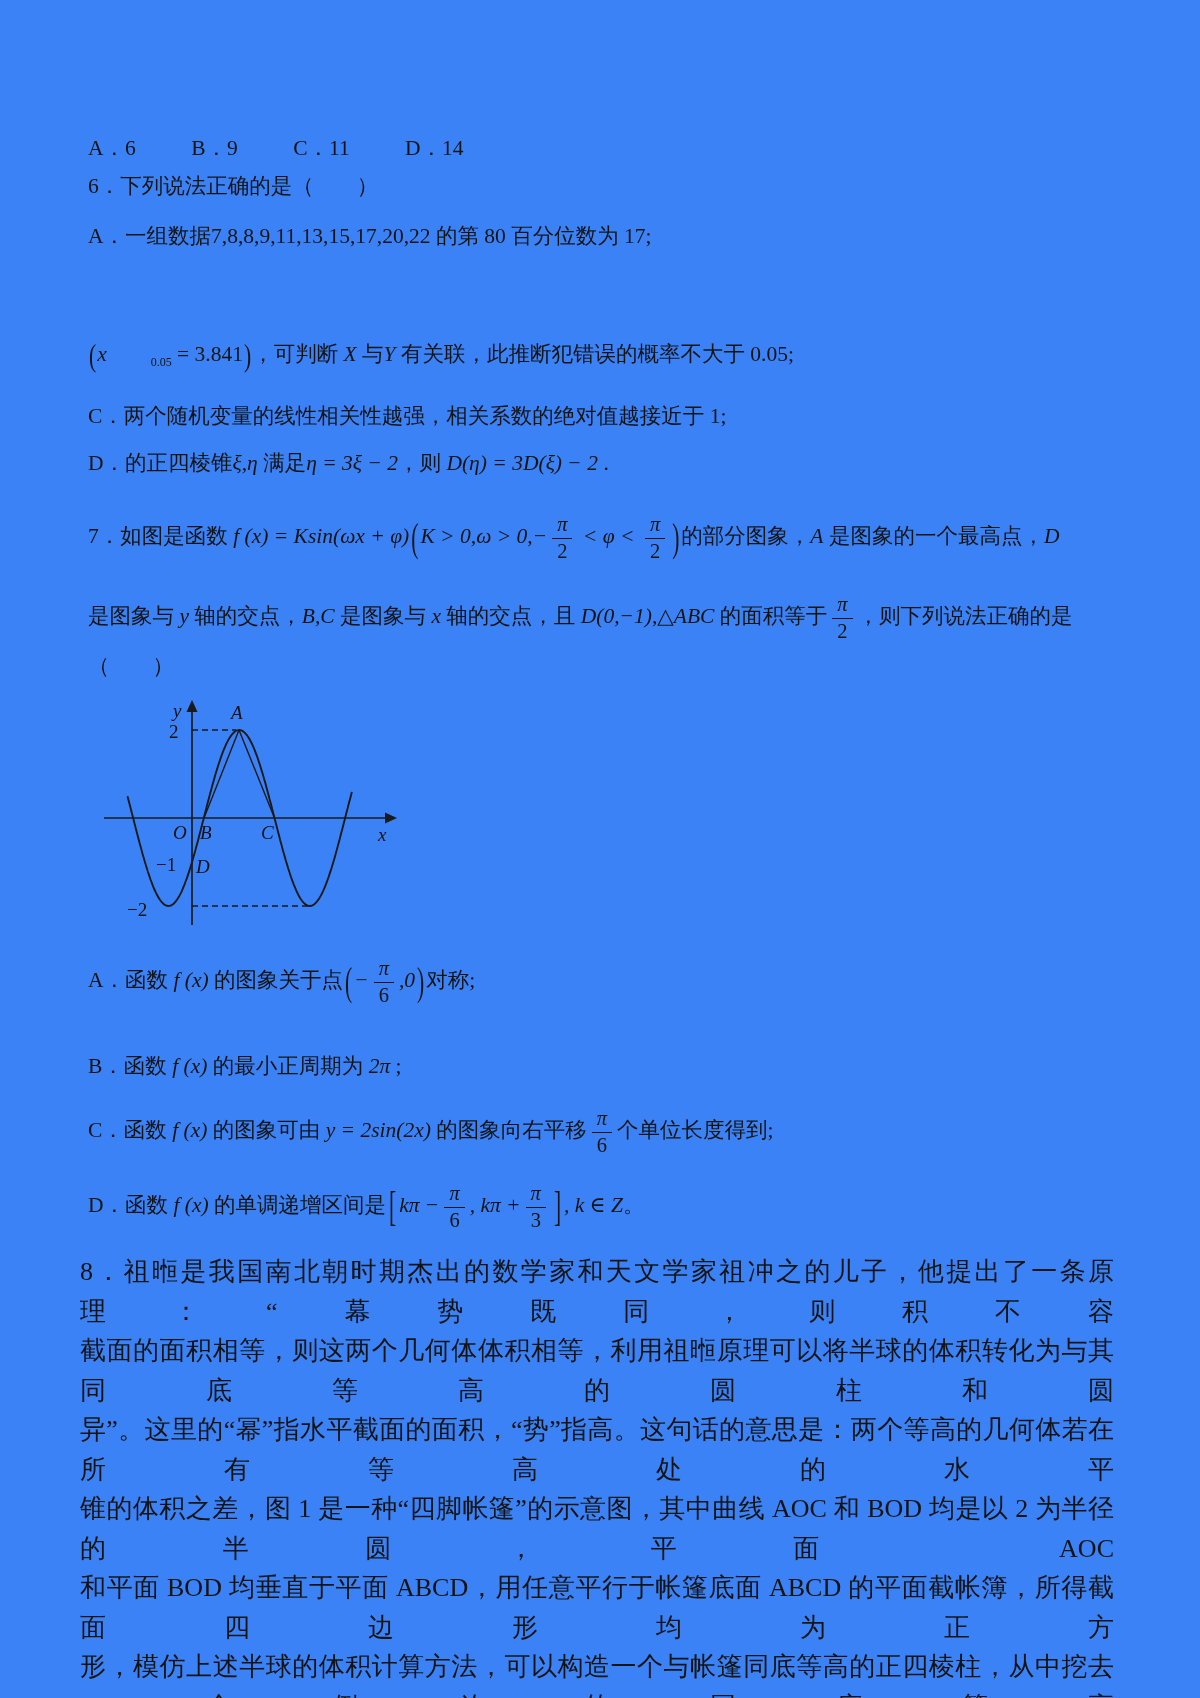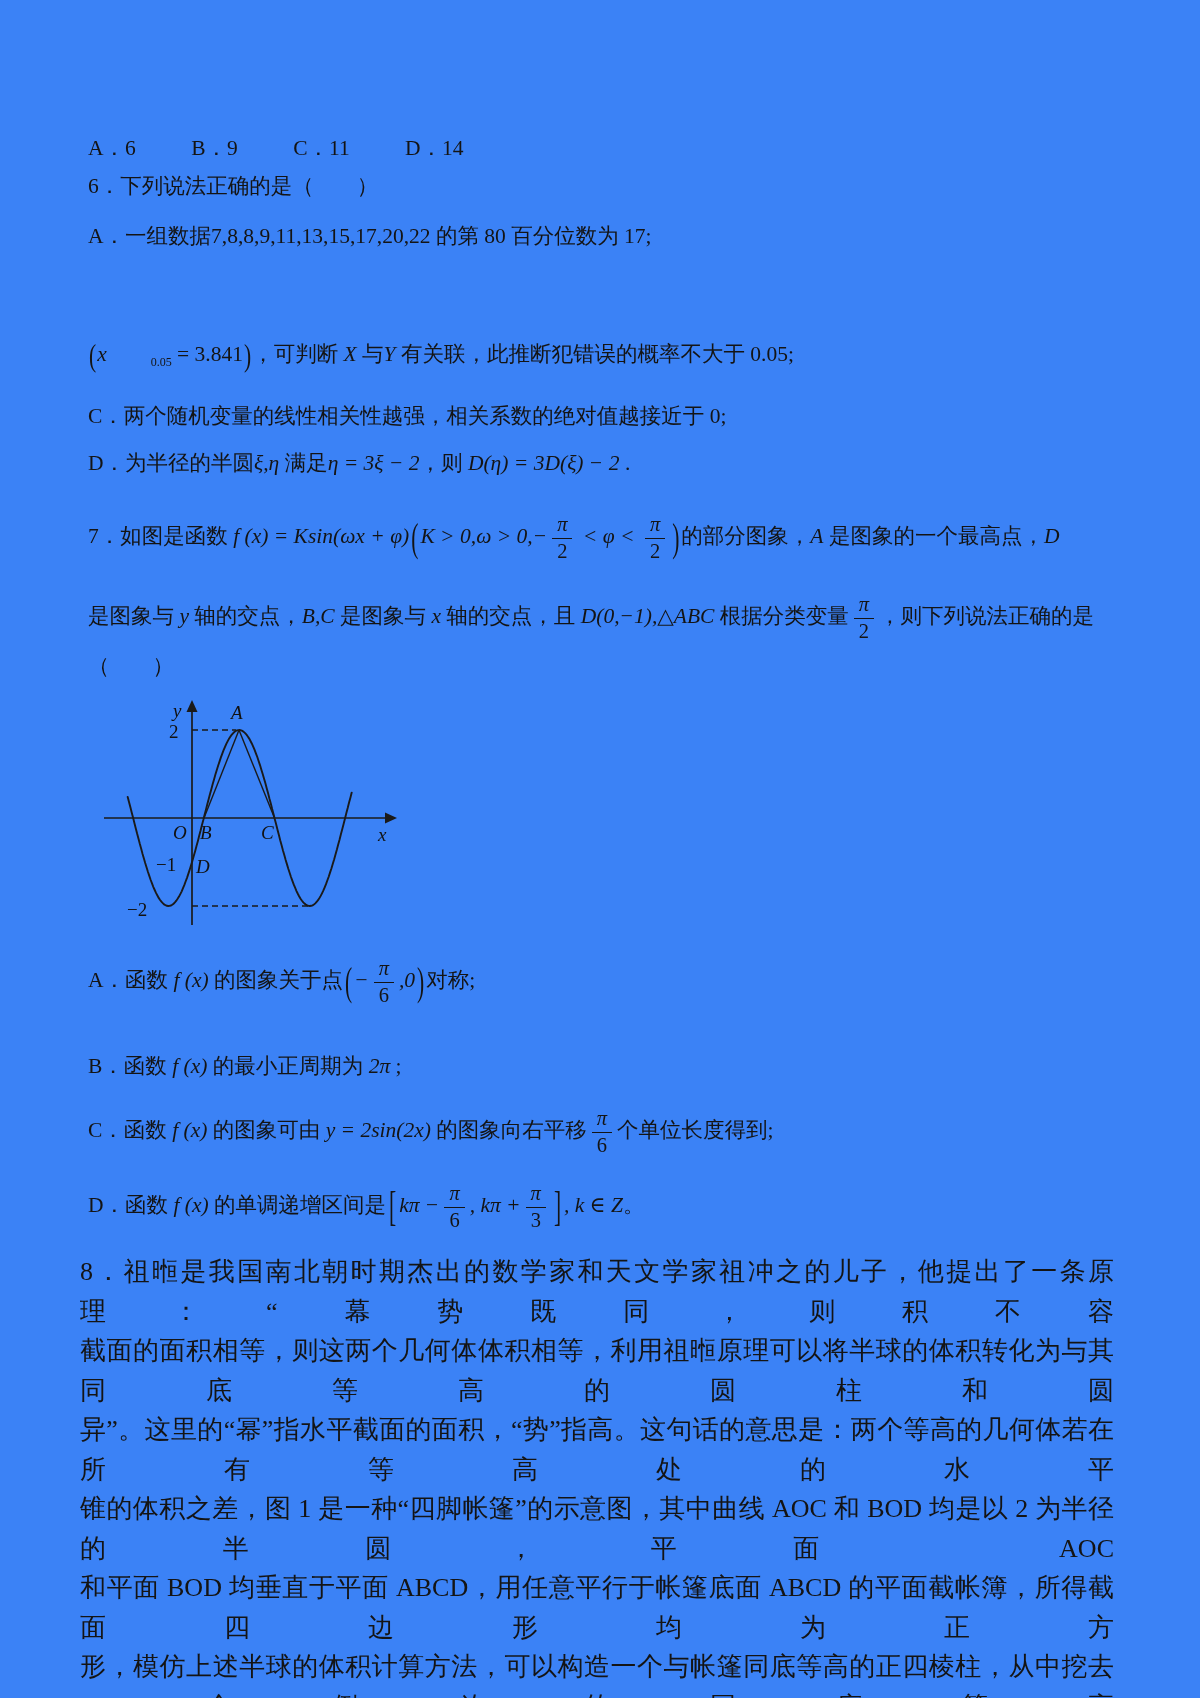--- a/index.html
+++ b/index.html
@@ -50,38 +50,38 @@
   </div>
 
   <div class="line" style="top:172px">6．下列说法正确的是（　　）</div>
   <div class="line" style="top:222px">A．一组数据7,8,8,9,11,13,15,17,20,22 的第 80 百分位数为 17;</div>
 
 
   <div class="line" style="top:340px">
     <span class="bp2">(</span><span class="mi">x</span><sub>0.05</sub><span> = 3.841</span><span class="bp2">)</span><span>，可判断 </span><span class="mi">X</span><span> 与</span><span class="mi">Y</span><span> 有关联，此推断犯错误的概率不大于 0.05;</span>
   </div>
 
-  <div class="line" style="top:402px">C．两个随机变量的线性相关性越强，相关系数的绝对值越接近于 0;</div>
+  <div class="line" style="top:402px">C．两个随机变量的线性相关性越强，相关系数的绝对值越接近于 1;</div>
 
   <div class="line" style="top:449px">
-    <span>D．为半径的半圆</span><span class="mi">ξ,η</span><span> 满足</span><span class="mi">η = 3ξ − 2</span><span>，则 </span><span class="mi">D(η) = 3D(ξ) − 2</span><span> .</span>
+    <span>D．的正四棱锥</span><span class="mi">ξ,η</span><span> 满足</span><span class="mi">η = 3ξ − 2</span><span>，则 </span><span class="mi">D(η) = 3D(ξ) − 2</span><span> .</span>
   </div>
 
   <div class="line" style="top:514px">
     <span>7．如图是函数 </span><span class="mi">f (x) = Ksin(ωx + φ)</span><span class="bp">(</span><span class="mi">K &gt; 0,ω &gt; 0,−</span><span class="frac">
         <span class="fn mi">π</span>
         <span class="fd">2</span>
       </span><span class="mi"> &lt; φ &lt; </span><span class="frac">
         <span class="fn mi">π</span>
         <span class="fd">2</span>
       </span><span class="bp">)</span><span>的部分图象，</span><span class="mi">A</span><span> 是图象的一个最高点，</span><span class="mi">D</span>
   </div>
 
   <div class="line" style="top:594px">
-    <span>是图象与 </span><span class="mi">y</span><span> 轴的交点，</span><span class="mi">B,C</span><span> 是图象与 </span><span class="mi">x</span><span> 轴的交点，且 </span><span class="mi">D(0,−1),△ABC</span><span> 根据分类变量</span><span class="frac">
+    <span>是图象与 </span><span class="mi">y</span><span> 轴的交点，</span><span class="mi">B,C</span><span> 是图象与 </span><span class="mi">x</span><span> 轴的交点，且 </span><span class="mi">D(0,−1),△ABC</span><span> 的面积等于</span><span class="frac">
         <span class="fn mi">π</span>
         <span class="fd">2</span>
       </span><span>，则下列说法正确的是</span>
   </div>
 
   <div class="line" style="top:652px">（　　）</div>
 
   <svg class="fig" width="300" height="248" viewBox="0 0 300 248">
     <line class="ax" x1="4" y1="123" x2="288" y2="123"></line>
     <polygon class="arr" points="285,117.5 297,123 285,128.5"></polygon>

